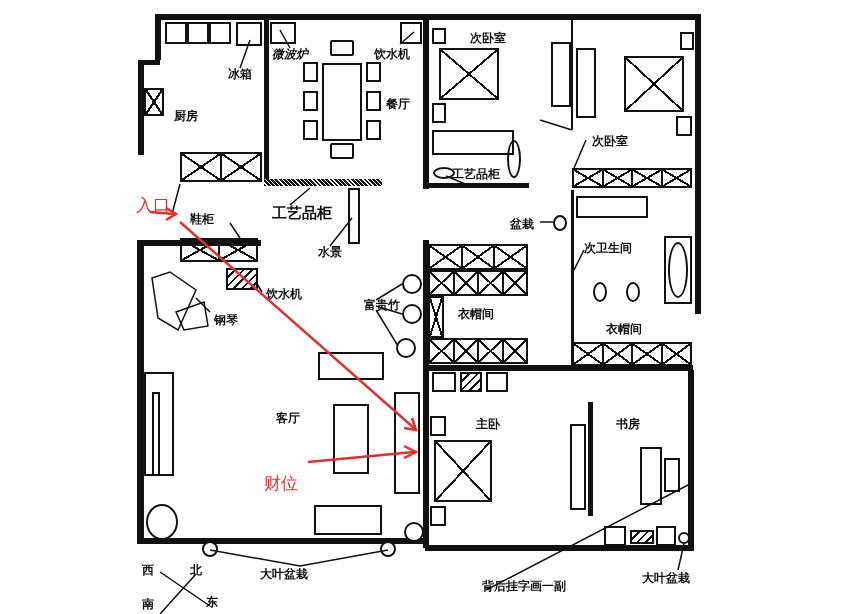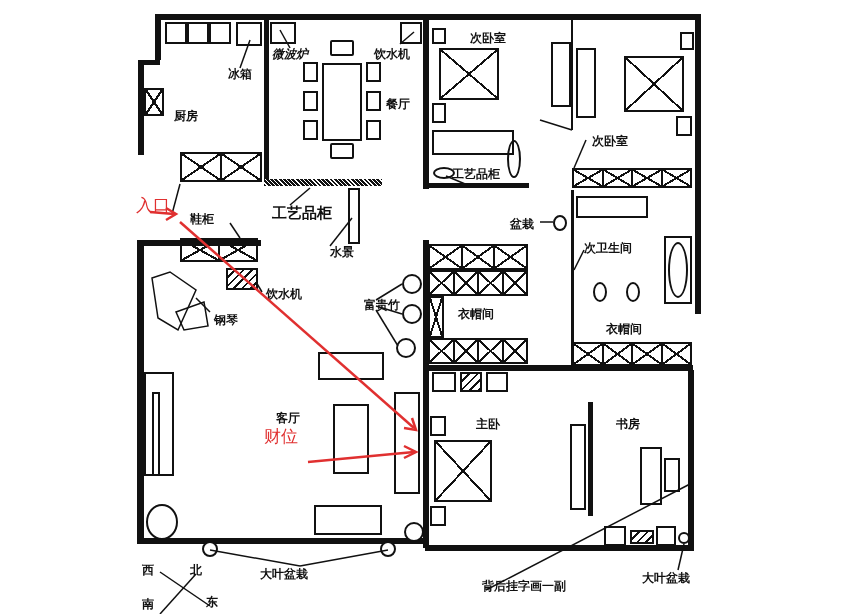--- a/index.html
+++ b/index.html
@@ -152,21 +152,21 @@
 <div class="circ" style="left:678px;top:532px;width:12px;height:12px;"></div>
 
 <div class="xrow" style="left:180px;top:238px;width:78px;height:24px;">
     <div></div>
     <div></div>
   </div>
 <div class="stripe" style="left:226px;top:268px;width:32px;height:22px;"></div>
 <div class="box" style="left:348px;top:188px;width:12px;height:56px;"></div>
 <div class="label" style="left:190px;top:211px;">鞋柜</div>
 <div class="label" style="left:272px;top:204px;font-size:15px;">工艺品柜</div>
-<div class="label" style="left:318px;top:244px;margin-left:12px;">水景</div>
+<div class="label" style="left:318px;top:244px;">水景</div>
 <div class="label" style="left:266px;top:286px;">饮水机</div>
 <div class="label" style="left:214px;top:312px;">钢琴</div>
 <div class="circ" style="left:402px;top:274px;width:20px;height:20px;"></div>
 <div class="circ" style="left:402px;top:304px;width:20px;height:20px;"></div>
 <div class="circ" style="left:396px;top:338px;width:20px;height:20px;"></div>
 <div class="label" style="left:364px;top:297px;">富贵竹</div>
 
 <div class="box" style="left:318px;top:352px;width:66px;height:28px;"></div>
 <div class="box" style="left:333px;top:404px;width:36px;height:70px;"></div>
 <div class="box" style="left:394px;top:392px;width:26px;height:102px;"></div>
@@ -182,21 +182,21 @@
 <div class="label" style="left:260px;top:566px;">大叶盆栽</div>
 <div class="label" style="left:482px;top:578px;">背后挂字画一副</div>
 <div class="label" style="left:642px;top:570px;">大叶盆栽</div>
 
 <div class="label" style="left:142px;top:562px;">西</div>
 <div class="label" style="left:190px;top:562px;">北</div>
 <div class="label" style="left:142px;top:596px;">南</div>
 <div class="label" style="left:206px;top:594px;">东</div>
 
 <div class="label red" style="left:136px;top:194px;">入口</div>
-<div class="label red" style="left:264px;top:425px;font-family:Liberation Serif, serif;">财位</div>
+<div class="label red" style="left:264px;top:472px;font-family:Liberation Serif, serif;">财位</div>
 
 <svg class="overlay" width="845" height="614">
 
   <g stroke="#111" stroke-width="1.5" fill="none">
     <line x1="240" y1="68" x2="250" y2="40"></line>
     <line x1="290" y1="48" x2="280" y2="30"></line>
     <line x1="400" y1="44" x2="414" y2="32"></line>
     <line x1="230" y1="223" x2="240" y2="238"></line>
     <line x1="290" y1="205" x2="310" y2="188"></line>
     <line x1="330" y1="246" x2="352" y2="218"></line>

